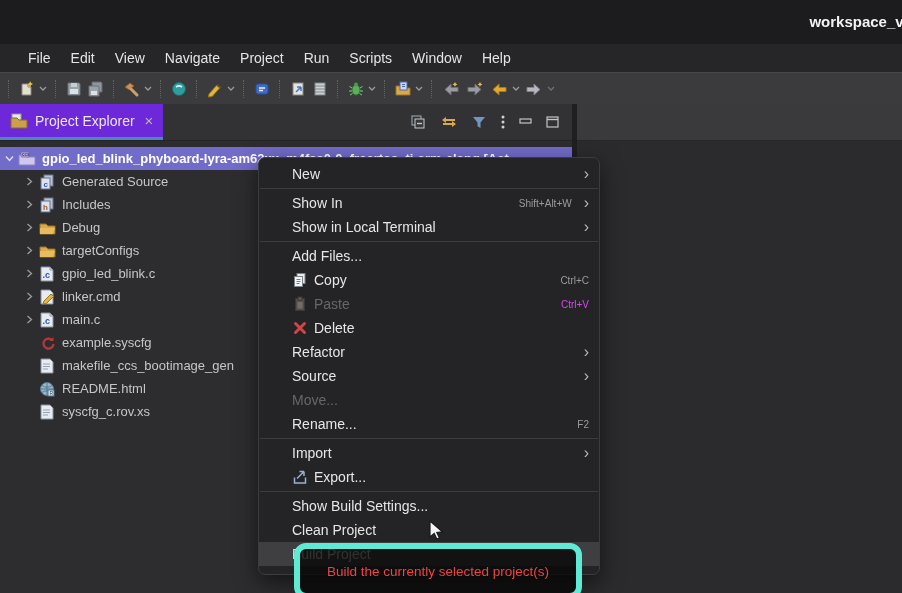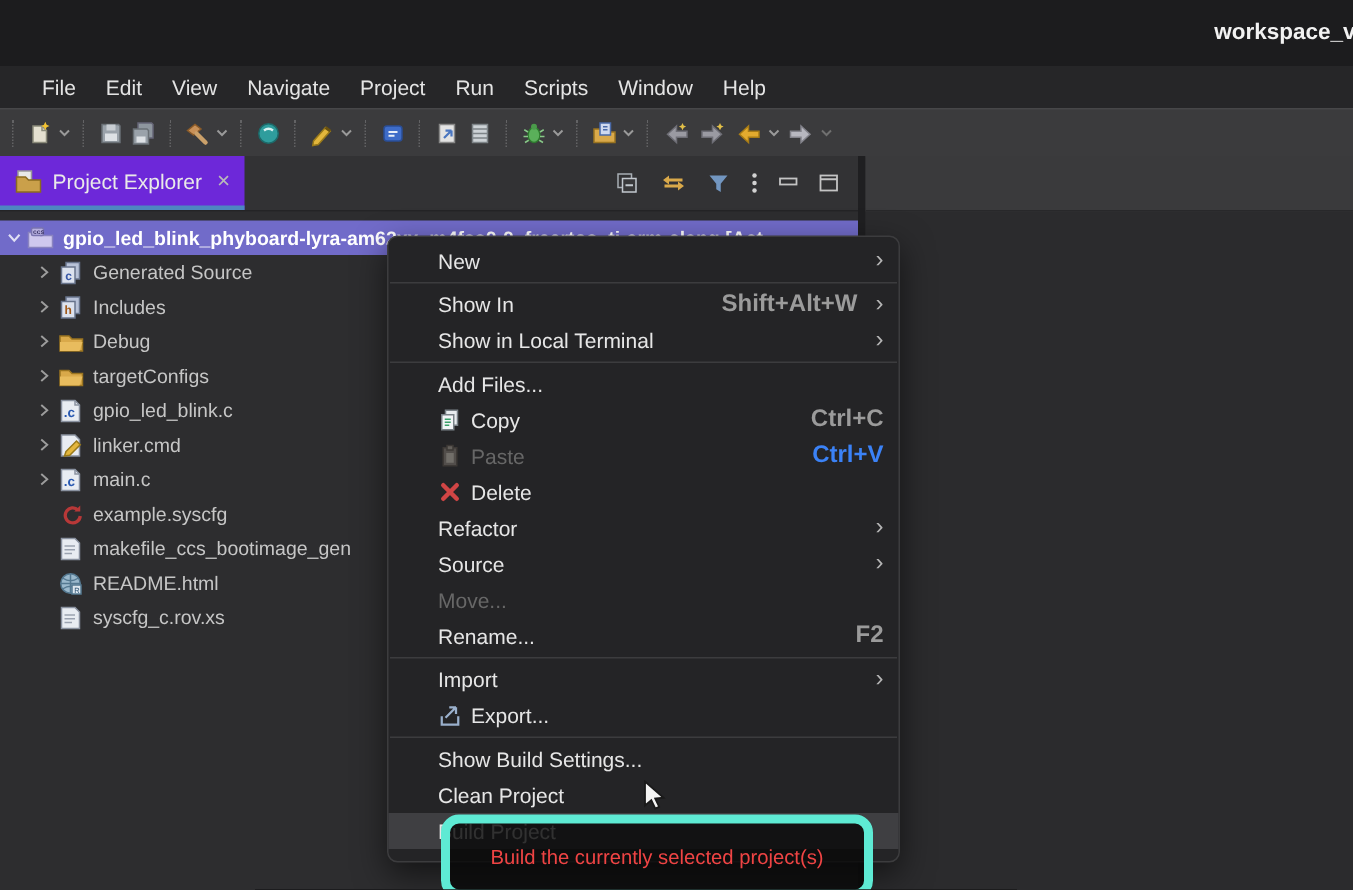--- a/index.html
+++ b/index.html
@@ -35,25 +35,25 @@
   .trow .tw{width:18px;min-width:18px;display:flex;justify-content:center;}
   .trow .ticon{width:18px;min-width:18px;display:flex;justify-content:center;margin-right:6px;}
   .trow.child{padding-left:20px;}
   .trow.selected{background:#716bc9;color:#ffffff;font-weight:bold;}
   
   .cmenu{position:absolute;left:258px;top:157px;width:340px;background:#242426;
        border:1px solid #3c3c3e;border-radius:7px;padding:4px 0 8px 0;z-index:5;
        box-shadow:0 8px 22px rgba(0,0,0,.55);}
   .mi{display:flex;align-items:center;height:24px;padding:0 10px 0 33px;color:#e6e6e6;font-size:14px;}
   .mi .micon{width:16px;min-width:16px;margin-right:6px;display:flex;justify-content:center;}
-  .mi .short{margin-left:auto;color:#9b9b9b;font-size:16px;font-weight:bold;}
+  .mi .short{margin-left:auto;color:#9b9b9b;font-size:10px;}
   .mi .sub{color:#b5b5b5;font-size:16px;line-height:14px;margin-left:12px;}
   .mi .sub.only{margin-left:auto;}
   .mi.disabled{color:#676767;}
-  .mi.disabled .short{color:#3b82f6;}
+  .mi.disabled .short{color:#d946ef;}
   .mi.disabled .micon{opacity:.45;}
   .mi.highlight{background:#3f3f42;}
   .msep{height:1px;background:#3c3c3e;margin:2px 1px;}
   
   .tooltip{position:absolute;left:294px;top:543px;width:276px;height:44px;z-index:10;
        background:rgba(9,9,9,0.82);border:6px solid #5eead4;border-radius:12px;
        color:#ef4444;font-size:13.5px;display:flex;align-items:center;justify-content:center;white-space:nowrap;}
   .cursor{position:absolute;left:428px;top:520px;z-index:20;}
 </style>
 </head>

